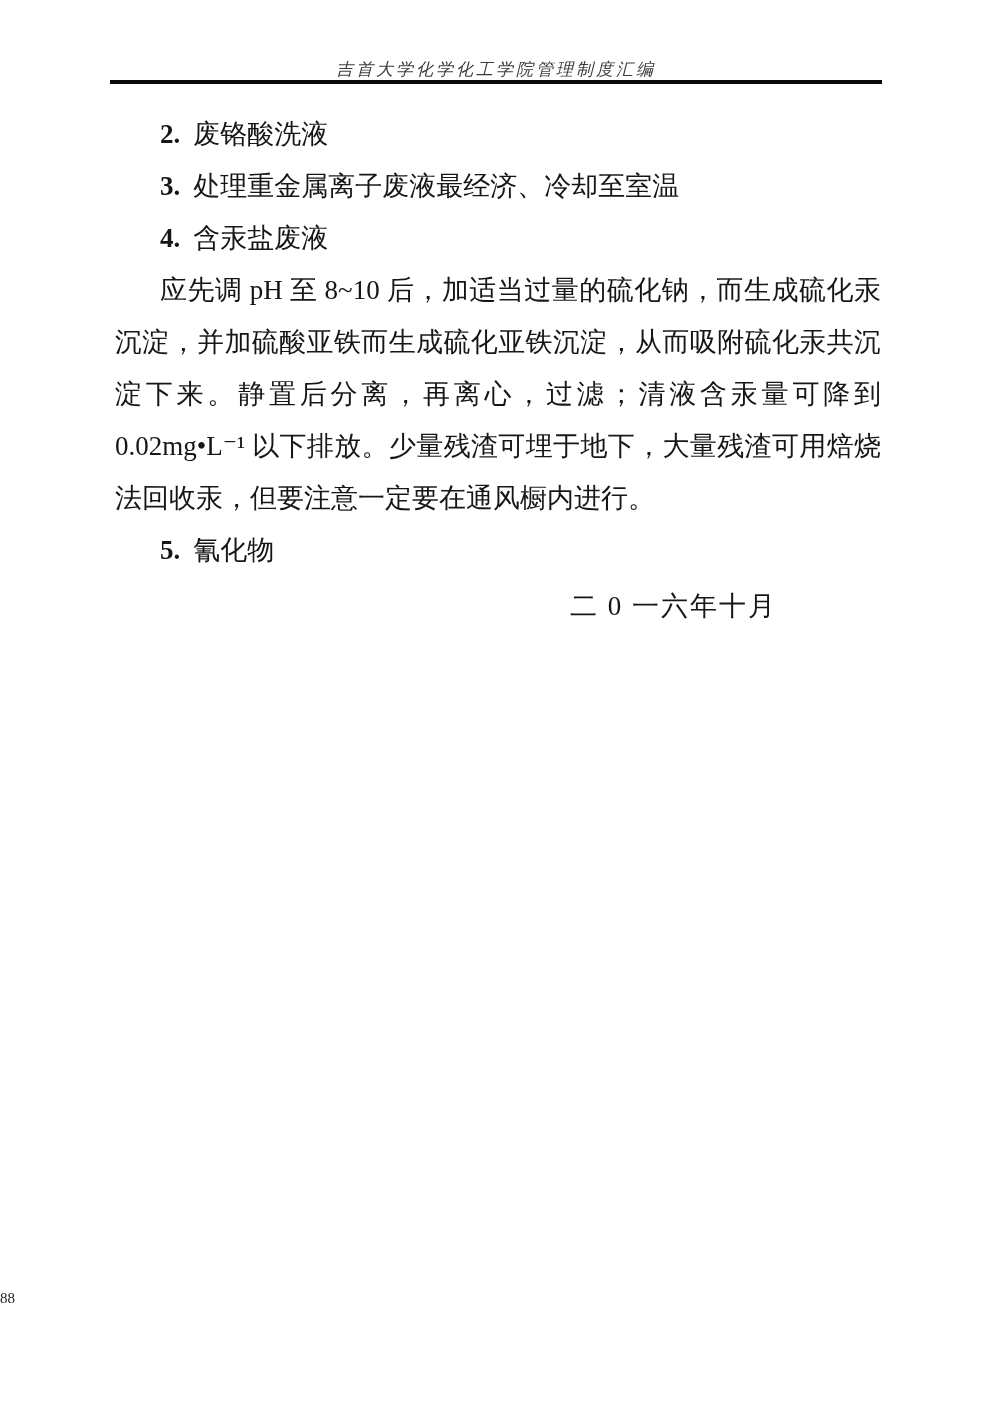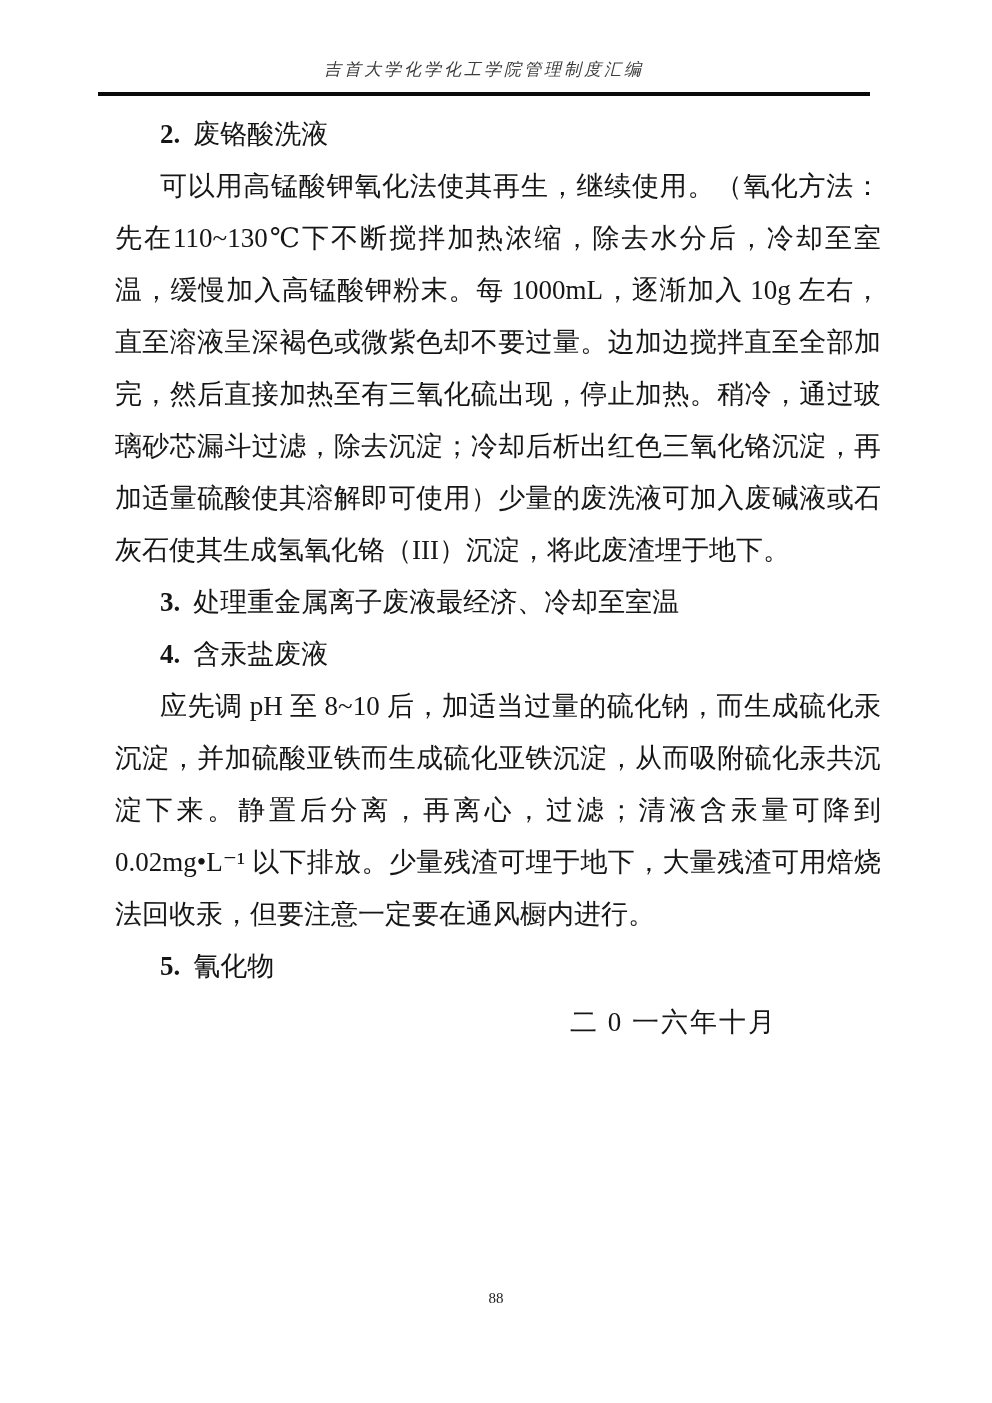--- a/index.html
+++ b/index.html
@@ -13,25 +13,25 @@
     height: 1403px;
     background: #ffffff;
     overflow: hidden;
     font-family: "Liberation Serif", "DejaVu Serif", serif;
     color: #161616;
   }
   
   .page-header {
     position: absolute;
     top: 0;
-    left: 98px;
+    left: 110px;
     width: 772px;
     border-bottom: 4px solid #0a0a0a;
     padding-top: 60px;
-    padding-bottom: 12px;
+    padding-bottom: 0;
   }
   .header-title {
     text-align: center;
     font-style: italic;
     font-size: 17px;
     line-height: 20px;
     letter-spacing: 3px;
     color: #3c3c3c;
   }
   
@@ -65,39 +65,37 @@
     padding-left: 455px;
     letter-spacing: 2px;
     white-space: nowrap;
   }
   
   .page-number {
     position: absolute;
     top: 1288px;
     left: 0;
     width: 100%;
-    text-align: center;
     font-size: 15px;
     line-height: 20px;
     color: #222222;
   }
 </style>
 </head>
 <body>
 
 <div class="page">
 
   <div class="page-header">
     <div class="header-title">吉首大学化学化工学院管理制度汇编</div>
   </div>
 
   <div class="content">
 
     <p class="sec-heading"><span class="sec-num">2.</span><span>废铬酸洗液</span></p>
-    <p class="body-para">可以用高锰酸钾氧化法使其再生，继续使用。（氧化方法：先在110~130℃下不断搅拌加热浓缩，除去水分后，冷却至室温，缓慢加入高锰酸钾粉末。每 1000mL，逐渐加入 10g 左右，直至溶液呈深褐色或微紫色却不要过量。边加边搅拌直至全部加完，然后直接加热至有三氧化硫出现，停止加热。稍冷，通过玻璃砂芯漏斗过滤，除去沉淀；冷却后析出红色三氧化铬沉淀，再加适量硫酸使其溶解即可使用）少量的废洗液可加入废碱液或石灰石使其生成氢氧化铬（III）沉淀，将此废渣埋于地下。</p>
 
     <p class="sec-heading"><span class="sec-num">3.</span><span>处理重金属离子废液最经济、冷却至室温</span></p>
 
     <p class="sec-heading"><span class="sec-num">4.</span><span>含汞盐废液</span></p>
     <p class="body-para">应先调 pH 至 8~10 后，加适当过量的硫化钠，而生成硫化汞沉淀，并加硫酸亚铁而生成硫化亚铁沉淀，从而吸附硫化汞共沉淀下来。静置后分离，再离心，过滤；清液含汞量可降到 0.02mg•L⁻¹ 以下排放。少量残渣可埋于地下，大量残渣可用焙烧法回收汞，但要注意一定要在通风橱内进行。</p>
 
     <p class="sec-heading"><span class="sec-num">5.</span><span>氰化物</span></p>
 
     <p class="date-line">二 0 一六年十月</p>
 

